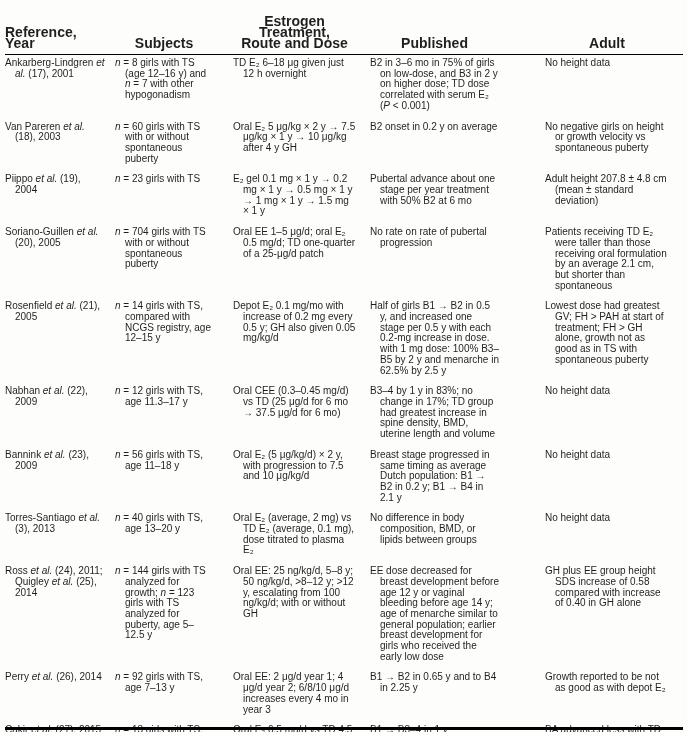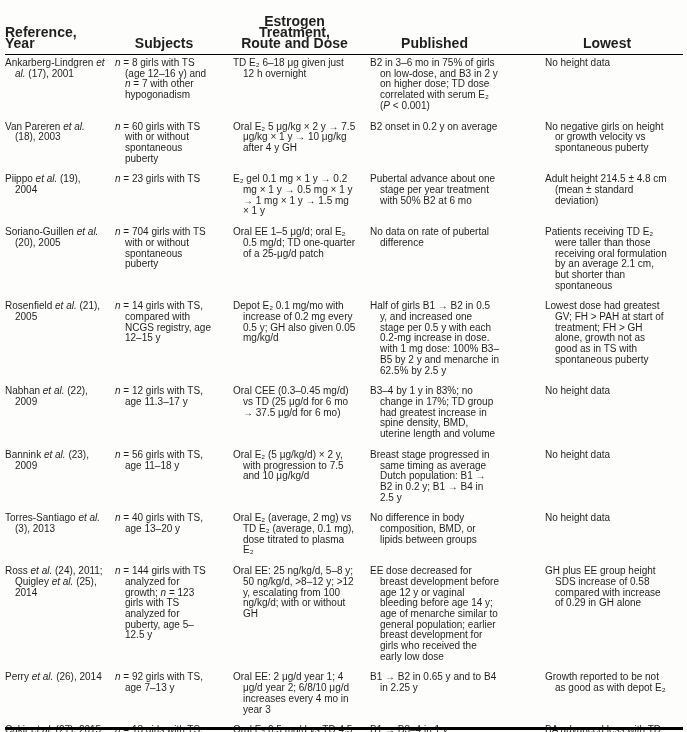--- a/index.html
+++ b/index.html
@@ -76,21 +76,21 @@
       <col style="width:175px">
       <col style="width:138px">
     </colgroup>
     <thead>
       <tr id="header-row">
           <th class="left">Reference, Year</th>
           <th>Subjects</th>
           <th>Estrogen Treatment,
 Route and Dose</th>
           <th>Published</th>
-          <th>Lowest</th>
+          <th>Adult</th>
         </tr>
     </thead>
     <tbody id="table-body">
         <tr>
           <td>
             <div class="hang">Ankarberg-Lindgren <i>et al.</i> (17), 2001</div>
           </td>
           <td>
             <div class="hang"><i>n</i> = 8 girls with TS (age 12–16 y) and <i>n</i> = 7 with other hypogonadism</div>
           </td>
@@ -128,35 +128,35 @@
           <td>
             <div class="hang"><i>n</i> = 23 girls with TS</div>
           </td>
           <td>
             <div class="hang">E₂ gel 0.1 mg × 1 y → 0.2 mg × 1 y → 0.5 mg × 1 y → 1 mg × 1 y → 1.5 mg × 1 y</div>
           </td>
           <td>
             <div class="hang">Pubertal advance about one stage per year treatment with 50% B2 at 6 mo</div>
           </td>
           <td>
-            <div class="hang">Adult height 214.5 ± 4.8 cm (mean ± standard deviation)</div>
+            <div class="hang">Adult height 207.8 ± 4.8 cm (mean ± standard deviation)</div>
           </td>
         </tr>
         <tr>
           <td>
             <div class="hang">Soriano-Guillen <i>et al.</i> (20), 2005</div>
           </td>
           <td>
             <div class="hang"><i>n</i> = 704 girls with TS with or without spontaneous puberty</div>
           </td>
           <td>
             <div class="hang">Oral EE 1–5 μg/d; oral E₂ 0.5 mg/d; TD one-quarter of a 25-μg/d patch</div>
           </td>
           <td>
-            <div class="hang">No data on rate of pubertal difference</div>
+            <div class="hang">No rate on rate of pubertal progression</div>
           </td>
           <td>
             <div class="hang">Patients receiving TD E₂ were taller than those receiving oral formulation by an average 2.1 cm, but shorter than spontaneous</div>
           </td>
         </tr>
         <tr>
           <td>
             <div class="hang">Rosenfield <i>et al.</i> (21), 2005</div>
           </td>
           <td>
@@ -193,21 +193,21 @@
           <td>
             <div class="hang">Bannink <i>et al.</i> (23), 2009</div>
           </td>
           <td>
             <div class="hang"><i>n</i> = 56 girls with TS, age 11–18 y</div>
           </td>
           <td>
             <div class="hang">Oral E₂ (5 μg/kg/d) × 2 y, with progression to 7.5 and 10 μg/kg/d</div>
           </td>
           <td>
-            <div class="hang">Breast stage progressed in same timing as average Dutch population: B1 → B2 in 0.2 y; B1 → B4 in 2.5 y</div>
+            <div class="hang">Breast stage progressed in same timing as average Dutch population: B1 → B2 in 0.2 y; B1 → B4 in 2.1 y</div>
           </td>
           <td>
             <div class="hang">No height data</div>
           </td>
         </tr>
         <tr>
           <td>
             <div class="hang">Torres-Santiago <i>et al.</i> (3), 2013</div>
           </td>
           <td>
@@ -230,21 +230,21 @@
           <td>
             <div class="hang"><i>n</i> = 144 girls with TS analyzed for growth; <i>n</i> = 123 girls with TS analyzed for puberty, age 5–12.5 y</div>
           </td>
           <td>
             <div class="hang">Oral EE: 25 ng/kg/d, 5–8 y; 50 ng/kg/d, &gt;8–12 y; &gt;12 y, escalating from 100 ng/kg/d; with or without GH</div>
           </td>
           <td>
             <div class="hang">EE dose decreased for breast development before age 12 y or vaginal bleeding before age 14 y; age of menarche similar to general population; earlier breast development for girls who received the early low dose</div>
           </td>
           <td>
-            <div class="hang">GH plus EE group height SDS increase of 0.58 compared with increase of 0.29 in GH alone</div>
+            <div class="hang">GH plus EE group height SDS increase of 0.58 compared with increase of 0.40 in GH alone</div>
           </td>
         </tr>
         <tr>
           <td>
             <div class="hang">Perry <i>et al.</i> (26), 2014</div>
           </td>
           <td>
             <div class="hang"><i>n</i> = 92 girls with TS, age 7–13 y</div>
           </td>
           <td>

